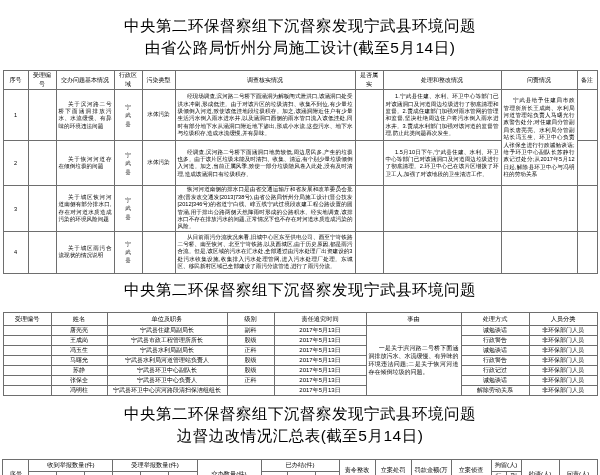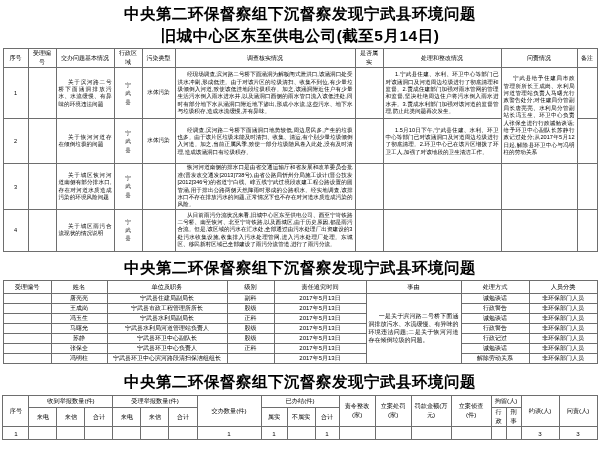--- a/index.html
+++ b/index.html
@@ -1,19 +1,19 @@
 <!DOCTYPE html>
 <html><head>
 <meta charset="utf-8">
 <style>
   html,body{margin:0;padding:0;background:#fff;}
   body{width:600px;height:475px;overflow:hidden;color:#000;
        font-family:"Liberation Sans","DejaVu Sans",sans-serif;}
-  .title{text-align:center;font-weight:700;font-size:15.5px;line-height:1.4;
-         letter-spacing:.5px;margin:0 auto;}
+  .title{text-align:center;font-weight:400;font-size:15.5px;line-height:1.4;
+         letter-spacing:.5px;margin:12px auto;}
   .title .tline{display:block;}
   #title1{padding-top:3px;}
   #title2{margin-top:5px;}
   #title3{margin-top:7px;}
   table{border-collapse:collapse;table-layout:fixed;width:594px;margin:2px auto 0;}
   th,td{border:1px solid #6e6e6e;padding:0 2px;vertical-align:middle;
         overflow:hidden;font-weight:normal;word-break:break-all;}
   
   .tbl1{font-size:5.6px;}
   .tbl1 th{height:14px;font-size:6px;}
@@ -31,21 +31,21 @@
   .tbl3 td{height:12px;}
   .c{text-align:center;}
   .j{text-align:justify;text-indent:1.7em;line-height:1.32;}
   .stack{width:1em;margin:0 auto;line-height:1.5;text-align:center;}
 </style>
 </head>
 <body>
 
 <div class="title" id="title1">
   <span class="tline">中央第二环保督察组下沉督察发现宁武县环境问题</span>
-  <span class="tline">旧城中心区东至供电公司(截至5月14日)</span>
+  <span class="tline">由省公路局忻州分局施工设计(截至5月14日)</span>
 </div>
 
 <table class="tbl1">
   <colgroup>
     <col style="width:25px">
       <col style="width:28px">
       <col style="width:58px">
       <col style="width:28px">
       <col style="width:33px">
     <col style="width:180px">
@@ -213,20 +213,21 @@
     <td class="c"></td>
     <td class="c">2017年5月13日</td>
     <td class="c">解除劳动关系</td>
     <td class="c">非环保部门人员</td>
   </tr>
 </tbody>
   </table>
 
 <div class="title" id="title3">
   <span class="tline">中央第二环保督察组下沉督察发现宁武县环境问题</span>
+  <span class="tline">边督边改情况汇总表(截至5月14日)</span>
 </div>
 
 <table class="tbl3">
   <colgroup>
     <col style="width:26px">
       <col style="width:28px">
       <col style="width:28px">
       <col style="width:28px">
     <col style="width:28px">
       <col style="width:28px">

